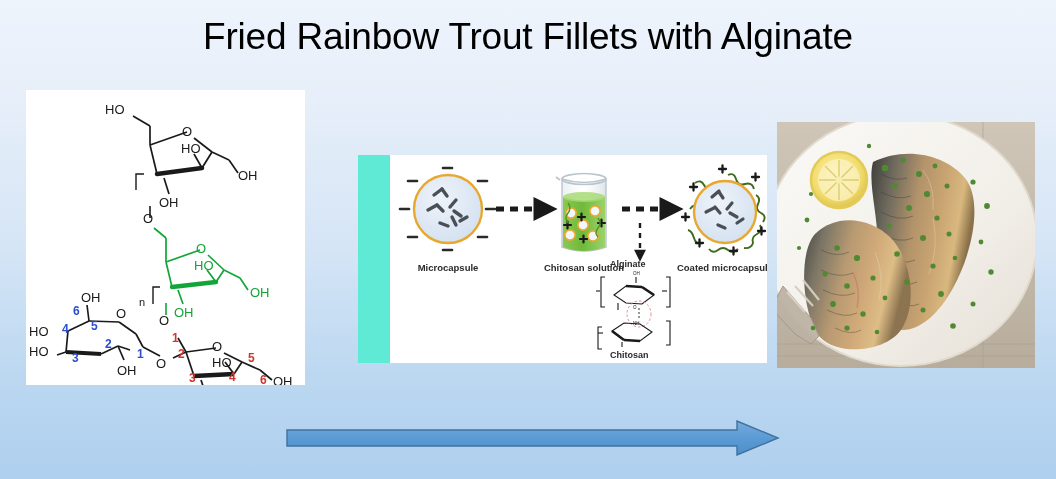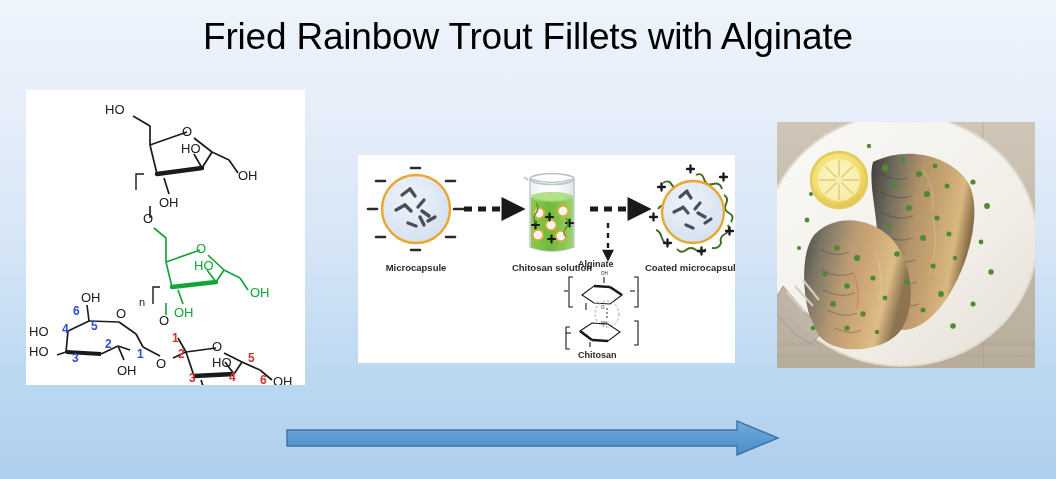--- a/index.html
+++ b/index.html
@@ -22,21 +22,21 @@
   .title .tline{display:block;}
 
   
   .panel{position:absolute;background:#5eead4;overflow:hidden;}
 
   
   #inulin-panel{left:26px;top:90px;width:279px;height:295px;}
   #inulin-svg{display:block;width:100%;height:100%;}
 
   
-  #scheme-panel{left:358px;top:155px;width:377px;height:208px;}
+  #scheme-panel{left:358px;top:155px;width:377px;height:208px;padding-left:32px;}
   #scheme-svg{display:block;width:100%;height:100%;}
 
   
   #fish-photo{left:777px;top:122px;width:258px;height:246px;}
   #fish-svg{display:block;width:100%;height:100%;}
 
   
   #process-arrow{position:absolute;left:285px;top:420px;width:495px;height:36px;}
   #process-arrow svg{display:block;width:100%;height:100%;}
 </style>

